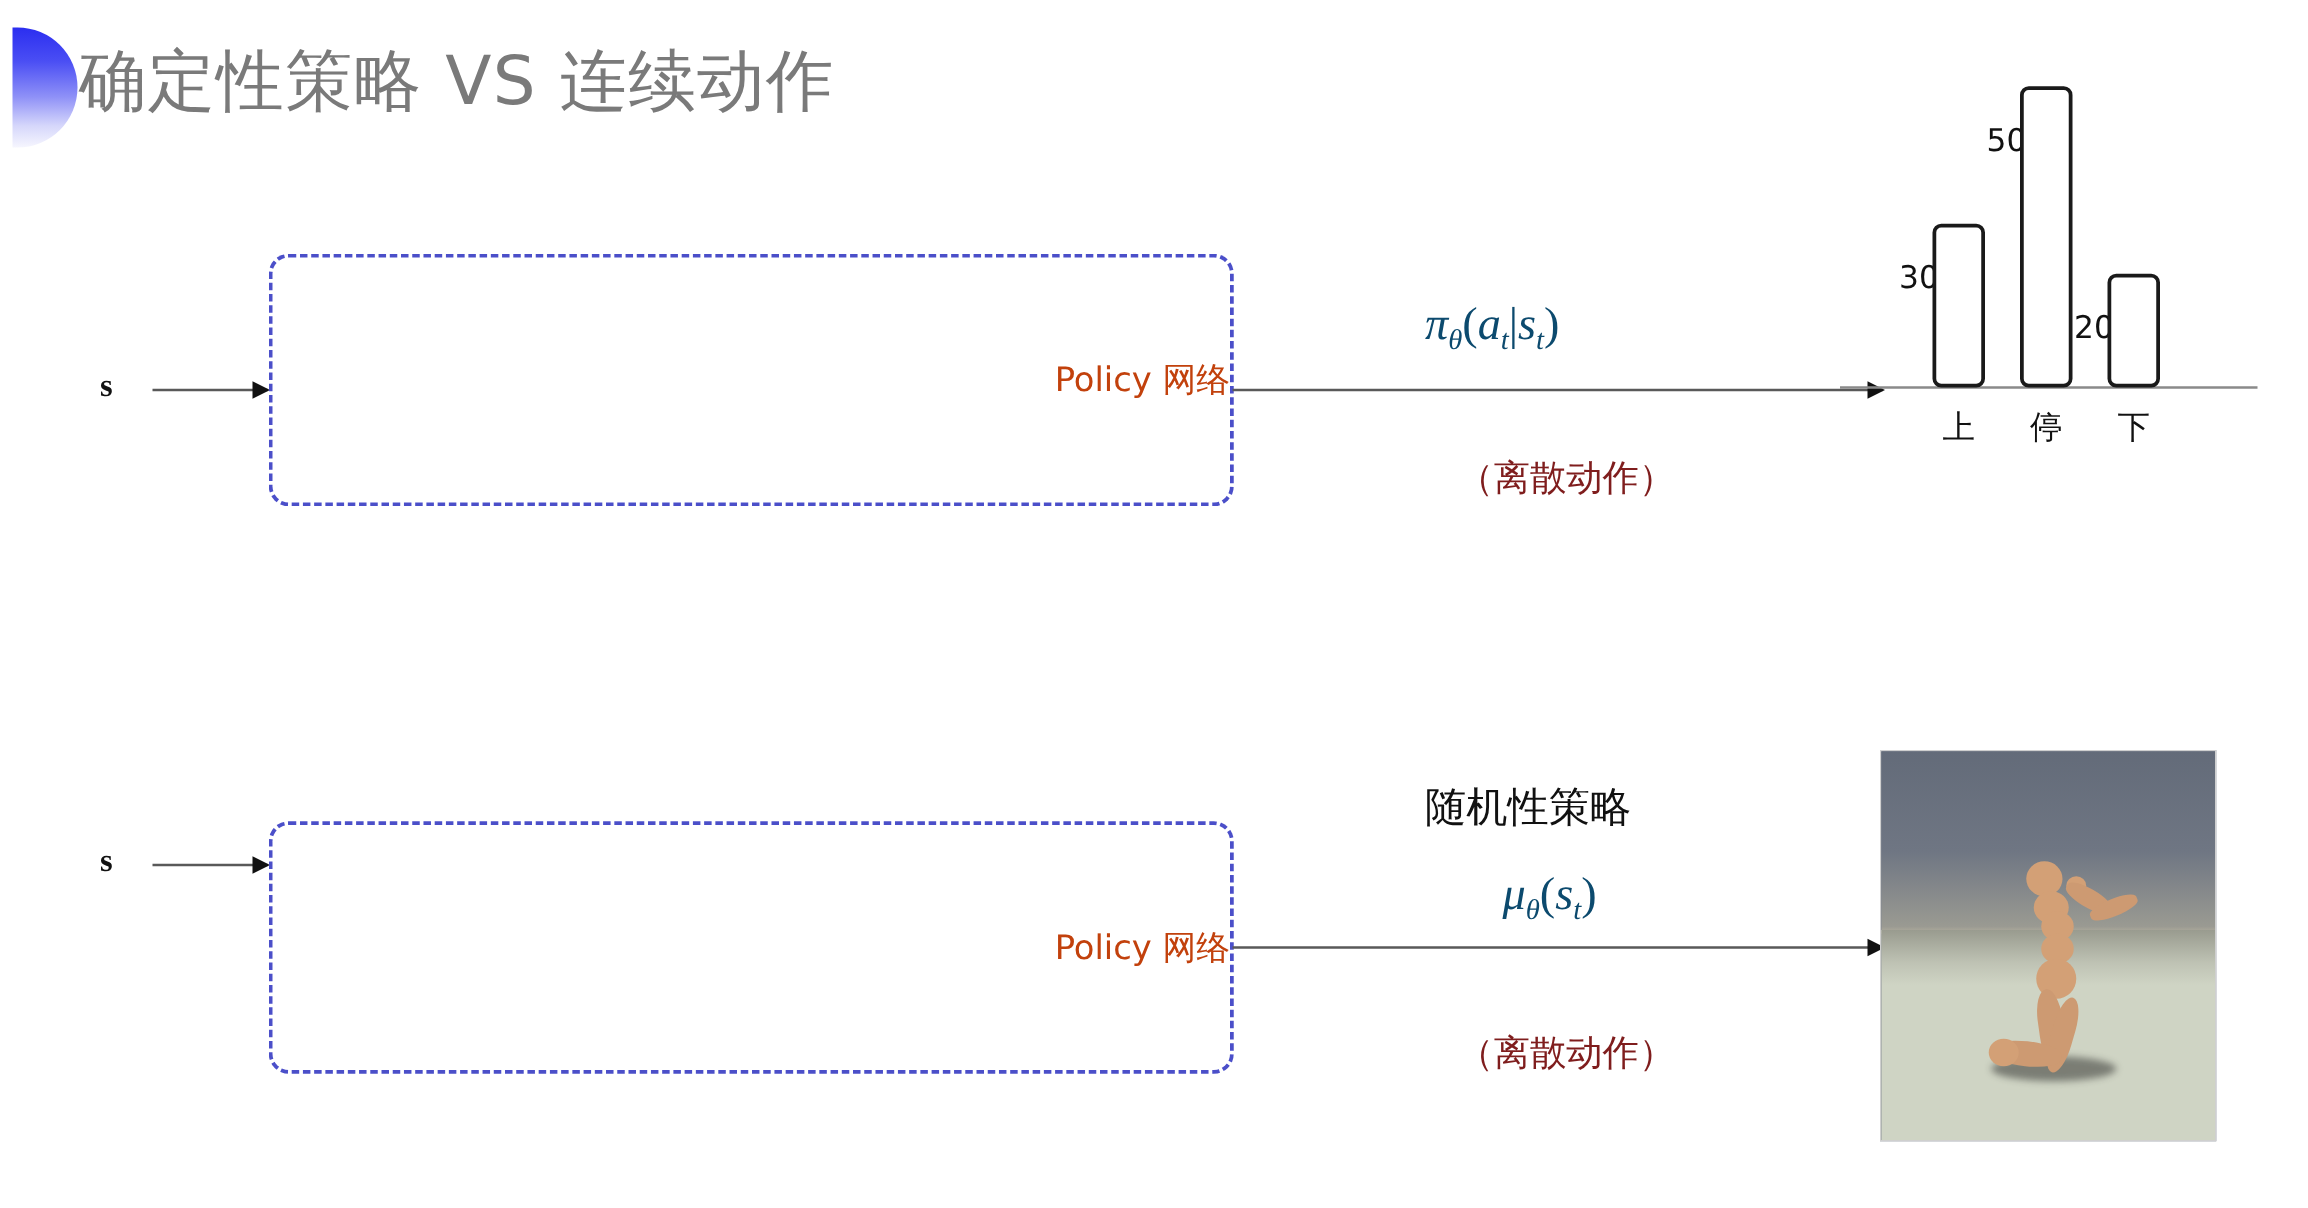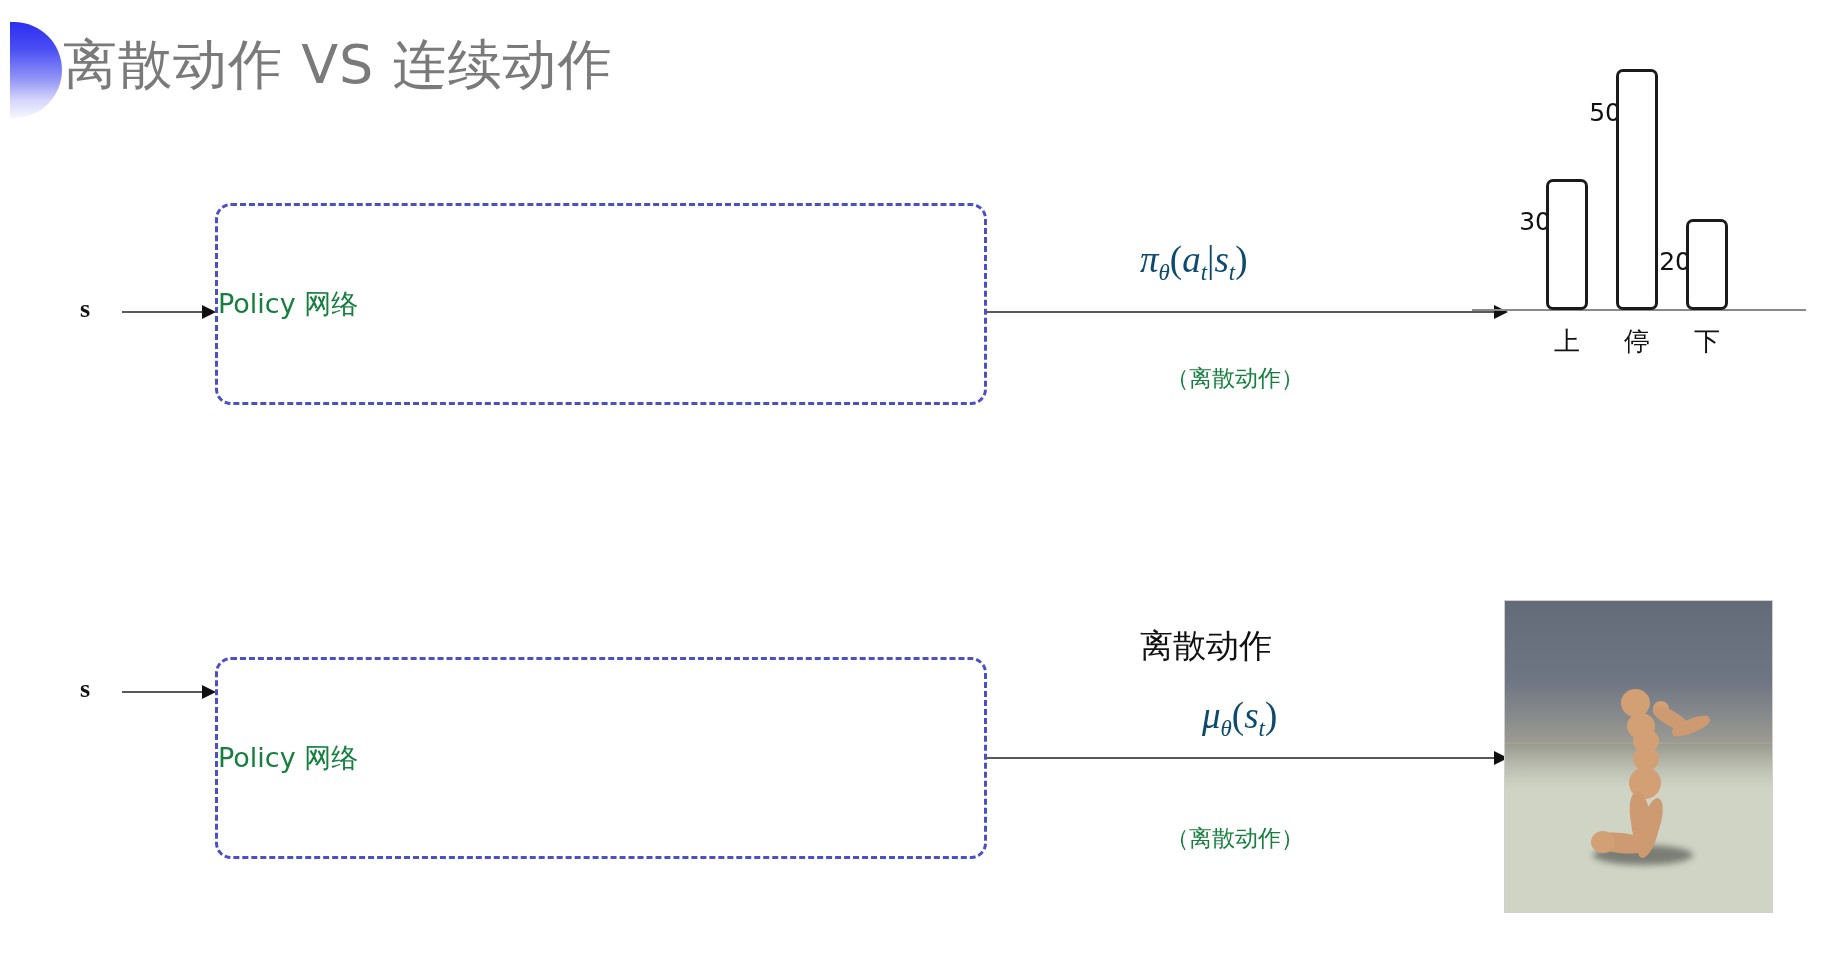--- a/index.html
+++ b/index.html
@@ -32,23 +32,23 @@
   .policy-box{
     position:absolute;
     border:3px dashed #4b4fc9;
     border-radius:16px;
     background:transparent;
     box-sizing:border-box;
   }
   .policy-label{
     position:absolute;left:0;right:0;top:50%;
     transform:translateY(-50%);
-    text-align:left;
+    text-align:right;
     font-size:27px;
-    color:#15803d;
+    color:#c2410c;
     font-family:"DejaVu Sans","Liberation Sans",sans-serif;
   }
 
   
   .s-label{
     position:absolute;
     font-size:26px;font-weight:bold;color:#111;
     font-family:"Liberation Serif","DejaVu Serif",serif;
   }
 
@@ -72,21 +72,21 @@
   .ann-formula{
     position:absolute;
     font-size:37px;color:#0c4a6e;white-space:nowrap;
     font-family:"Liberation Serif","DejaVu Serif",serif;
     font-style:italic;
   }
   .ann-formula .up{font-style:normal;}
   .ann-formula sub{font-size:.62em;font-style:italic;}
   .ann-red{
     position:absolute;
-    font-size:23px;color:#15803d;white-space:nowrap;
+    font-size:29px;color:#7f1d1d;white-space:nowrap;
     font-family:"DejaVu Sans","Liberation Sans",sans-serif;
   }
 
   
   #bar-chart{position:absolute;left:1472px;top:95px;width:340px;height:300px;}
   .bc-axis{
     position:absolute;left:0;bottom:84px;width:334px;height:2px;background:#8a8a8a;
   }
   .bc-bar{
     position:absolute;bottom:85px;width:42px;
@@ -119,21 +119,21 @@
   .limb{position:absolute;background:#cd9a72;border-radius:50%/40%;}
   .joint{position:absolute;background:#d3a076;border-radius:50%;}
   .shadow{position:absolute;background:rgba(20,20,20,.45);border-radius:50%;filter:blur(3px);}
 </style>
 </head>
 <body>
 
 <div id="slide">
 
   <div class="title-decor"></div>
-  <div class="slide-title">离散动作 VS 连续动作</div>
+  <div class="slide-title">确定性策略 VS 连续动作</div>
 
   <div class="s-label" style="left:80px;top:294px;">s</div>
   <div class="arrow" style="left:122px;top:311px;width:92px;"></div>
 
   <div class="policy-box" style="left:215px;top:203px;width:772px;height:202px;">
     <div class="policy-label">Policy 网络</div>
   </div>
 
   <div class="arrow" style="left:986px;top:311px;width:520px;"></div>
 
@@ -162,21 +162,21 @@
 
   <div class="s-label" style="left:80px;top:674px;">s</div>
   <div class="arrow" style="left:122px;top:691px;width:92px;"></div>
 
   <div class="policy-box" style="left:215px;top:657px;width:772px;height:202px;">
     <div class="policy-label">Policy 网络</div>
   </div>
 
   <div class="arrow" style="left:986px;top:757px;width:520px;"></div>
 
-  <div class="ann-cn" style="left:1140px;top:624px;">离散动作</div>
+  <div class="ann-cn" style="left:1140px;top:624px;">随机性策略</div>
 
   <div class="ann-formula" style="left:1180px;top:694px;margin-left:22px;">
     <span>μ</span><sub>θ</sub><span class="up">(</span><span>s</span><sub>t</sub><span class="up">)</span>
   </div>
 
   <div class="ann-red" style="left:1166px;top:823px;">（离散动作）</div>
 
   <div id="sim-image">
     <div class="sky"></div>
     <div class="floor">

